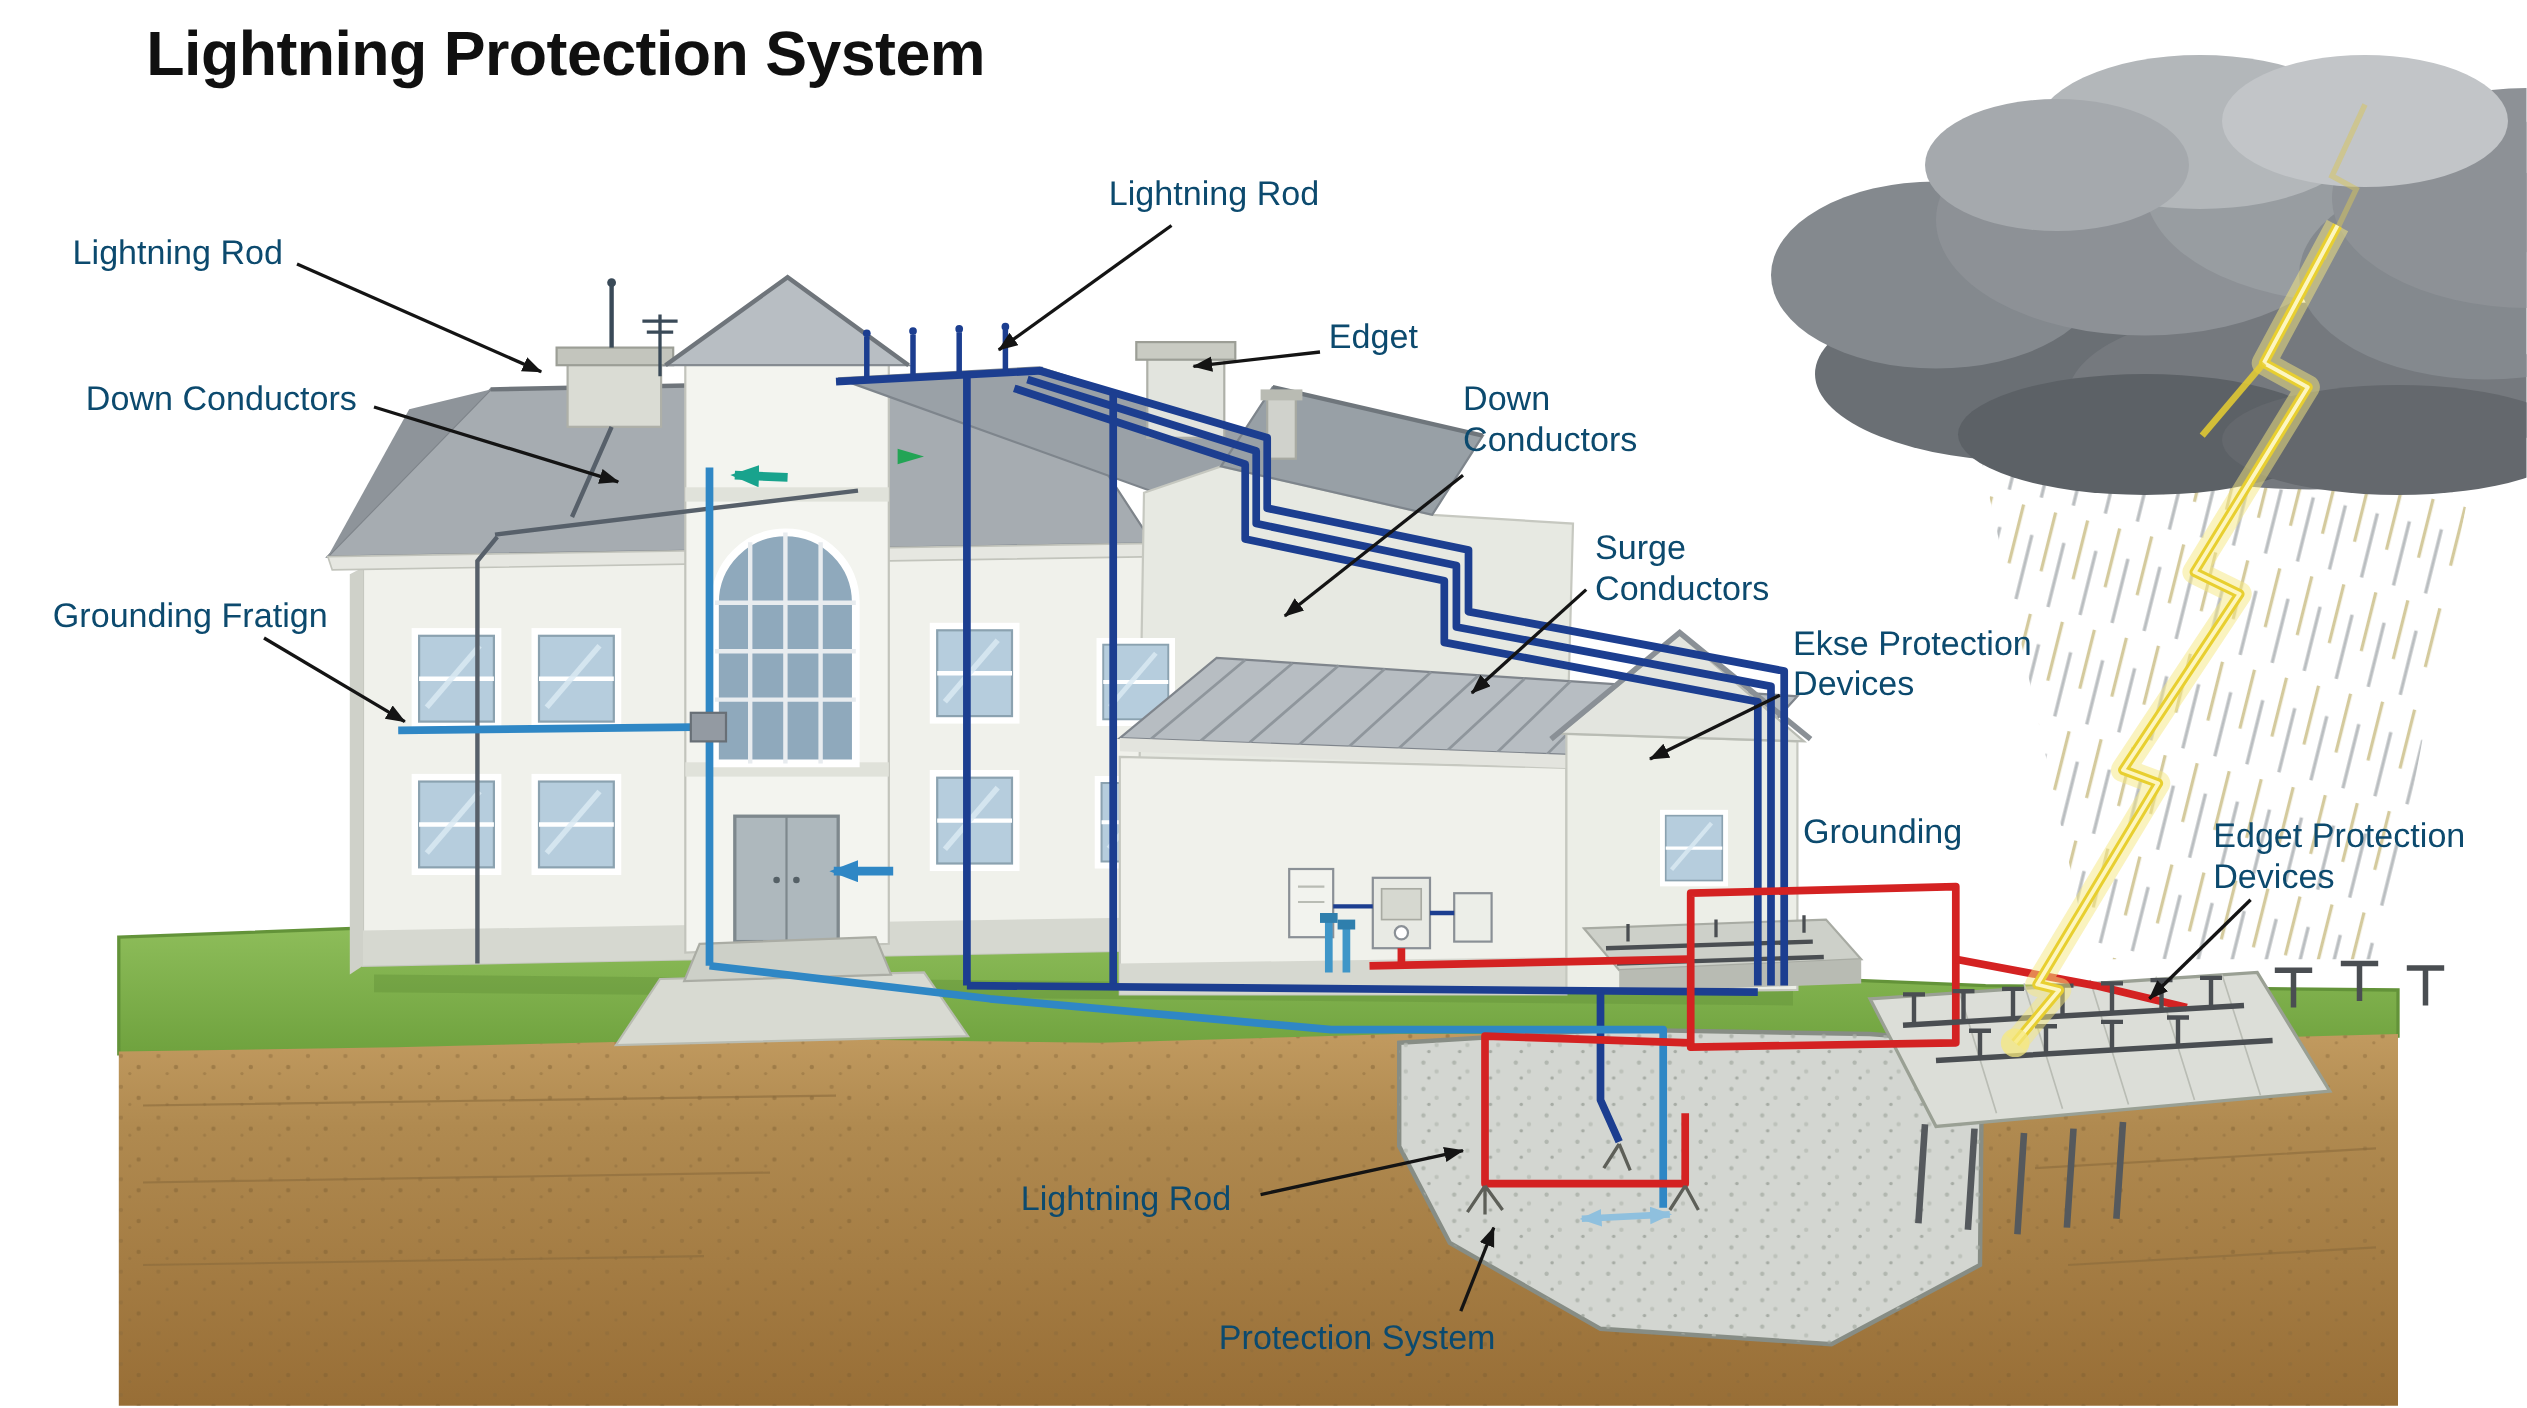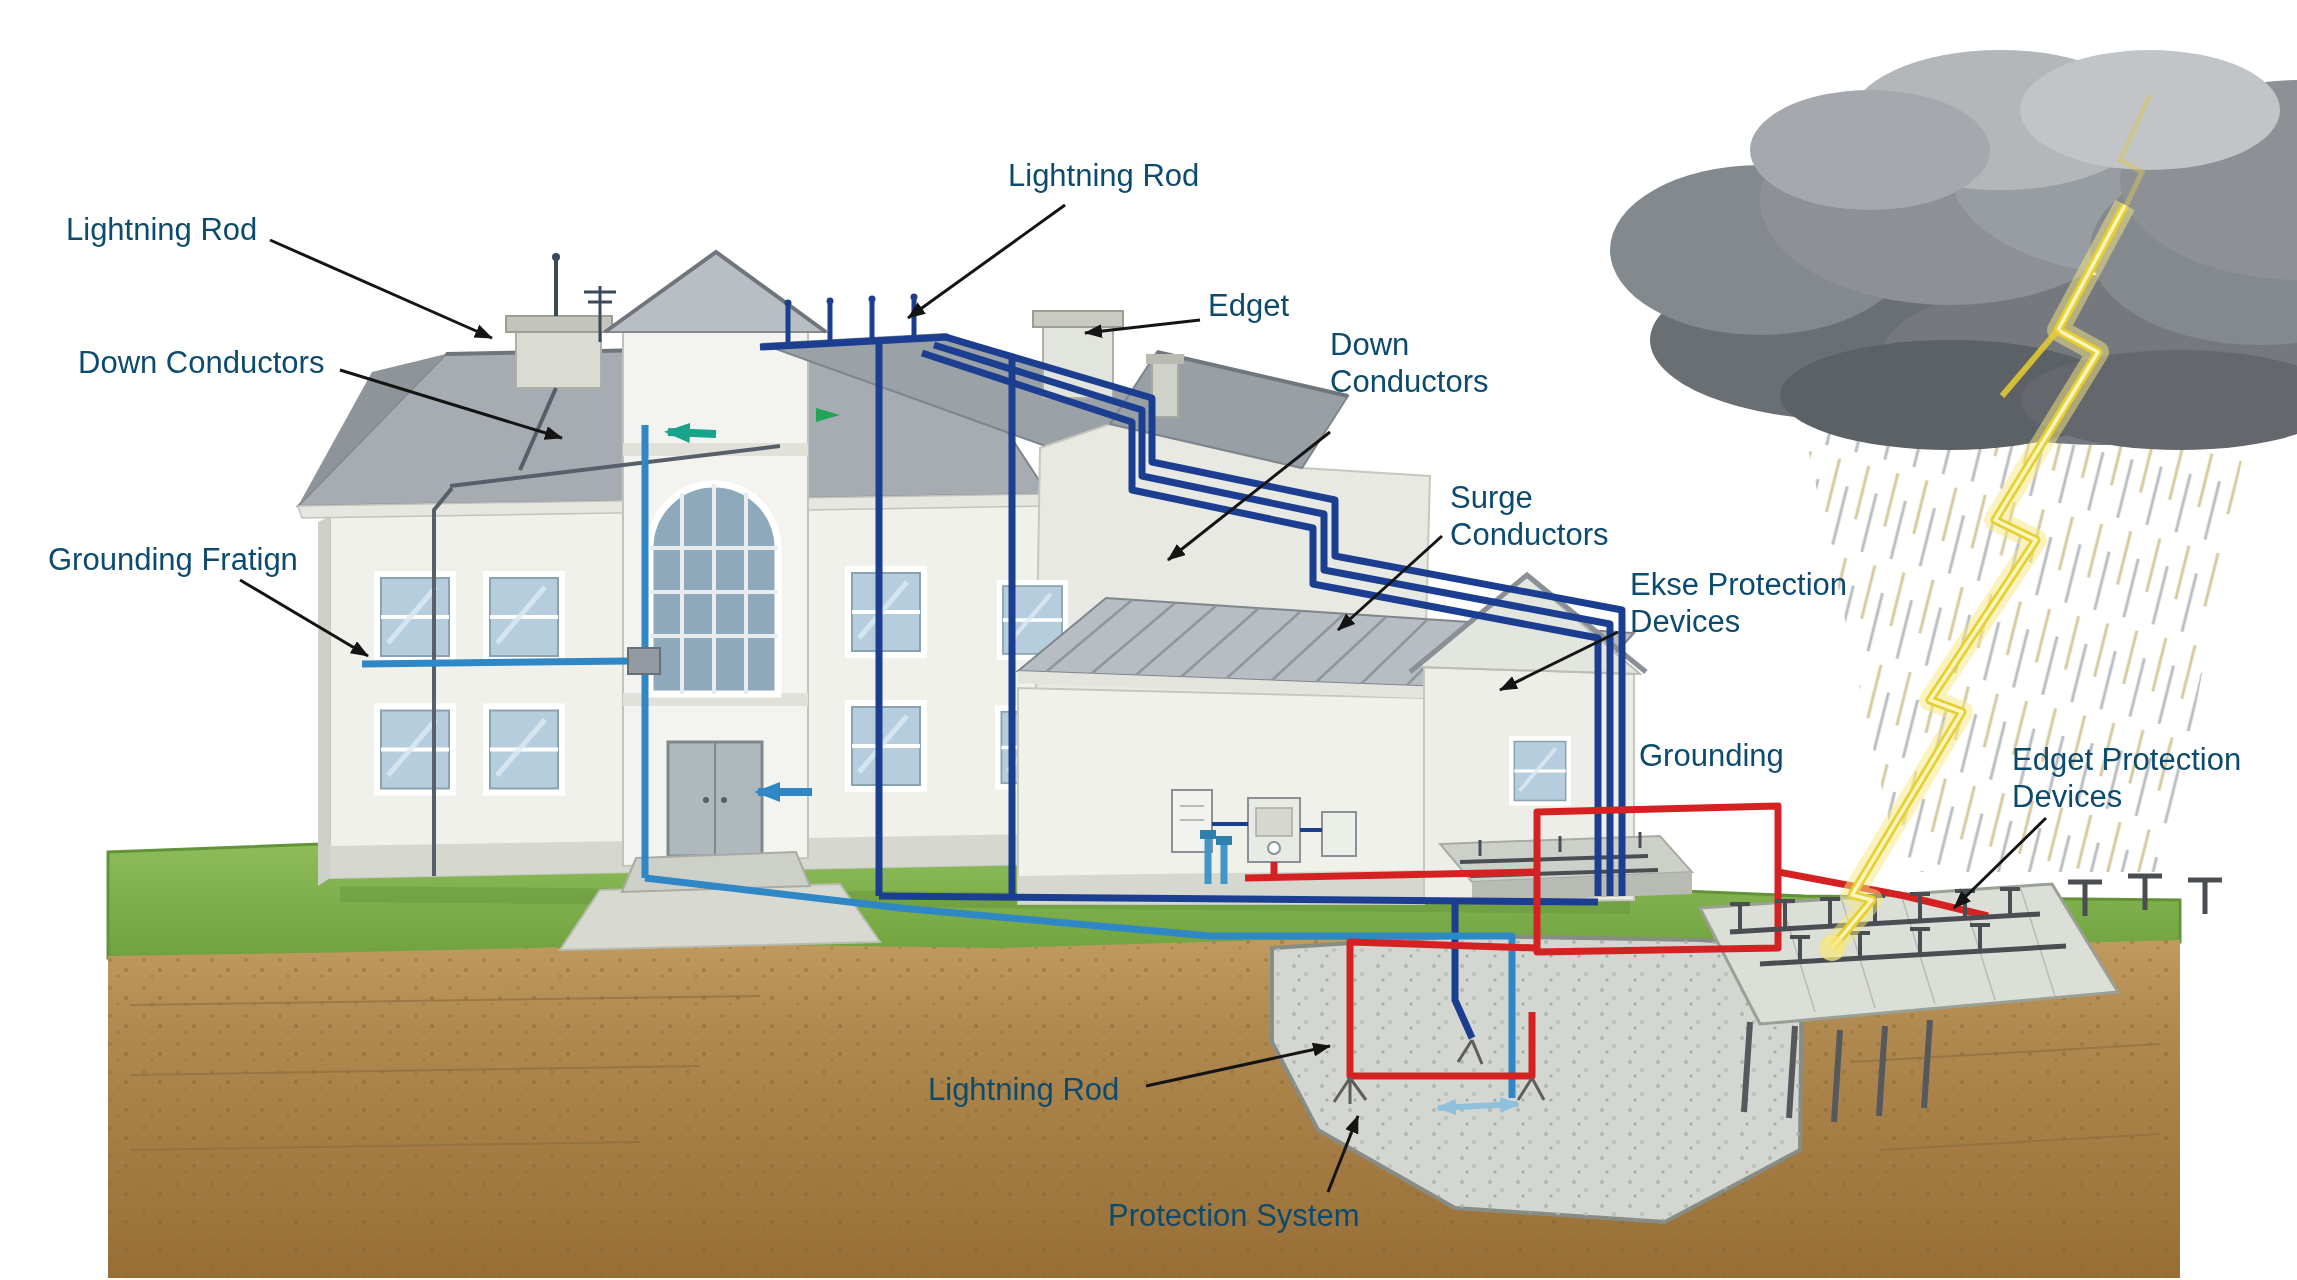--- a/index.html
+++ b/index.html
@@ -228,37 +228,38 @@
     <line x1="1200" y1="320" x2="1085" y2="333" marker-end="url(#arrowBlack)"></line>
     <line x1="1330" y1="432" x2="1168" y2="560" marker-end="url(#arrowBlack)"></line>
     <line x1="1442" y1="536" x2="1338" y2="630" marker-end="url(#arrowBlack)"></line>
     <line x1="1618" y1="632" x2="1500" y2="690" marker-end="url(#arrowBlack)"></line>
     <line x1="2046" y1="818" x2="1954" y2="908" marker-end="url(#arrowBlack)"></line>
     <line x1="1146" y1="1086" x2="1330" y2="1046" marker-end="url(#arrowBlack)"></line>
     <line x1="1328" y1="1192" x2="1358" y2="1116" marker-end="url(#arrowBlack)"></line>
   </g>
 </svg>
 
+<div id="title">Lightning Protection System</div>
 
 <div class="lbl" style="left:66px;top:212px">
   <span>Lightning Rod</span>
 </div>
 <div class="lbl" style="left:78px;top:345px">
   <span>Down Conductors</span>
 </div>
 <div class="lbl" style="left:48px;top:542px">
   <span>Grounding Fratign</span>
 </div>
 <div class="lbl" style="left:1008px;top:158px">
   <span>Lightning Rod</span>
 </div>
 <div class="lbl" style="left:1208px;top:288px">
   <span>Edget</span>
 </div>
-<div class="lbl" style="left:1330px;top:327px">
+<div class="lbl" style="left:1330px;top:345px">
   <span>Down</span>
   <span>Conductors</span>
 </div>
 <div class="lbl" style="left:1450px;top:480px">
   <span>Surge</span>
   <span>Conductors</span>
 </div>
 <div class="lbl" style="left:1630px;top:567px">
   <span>Ekse Protection</span>
   <span>Devices</span>

